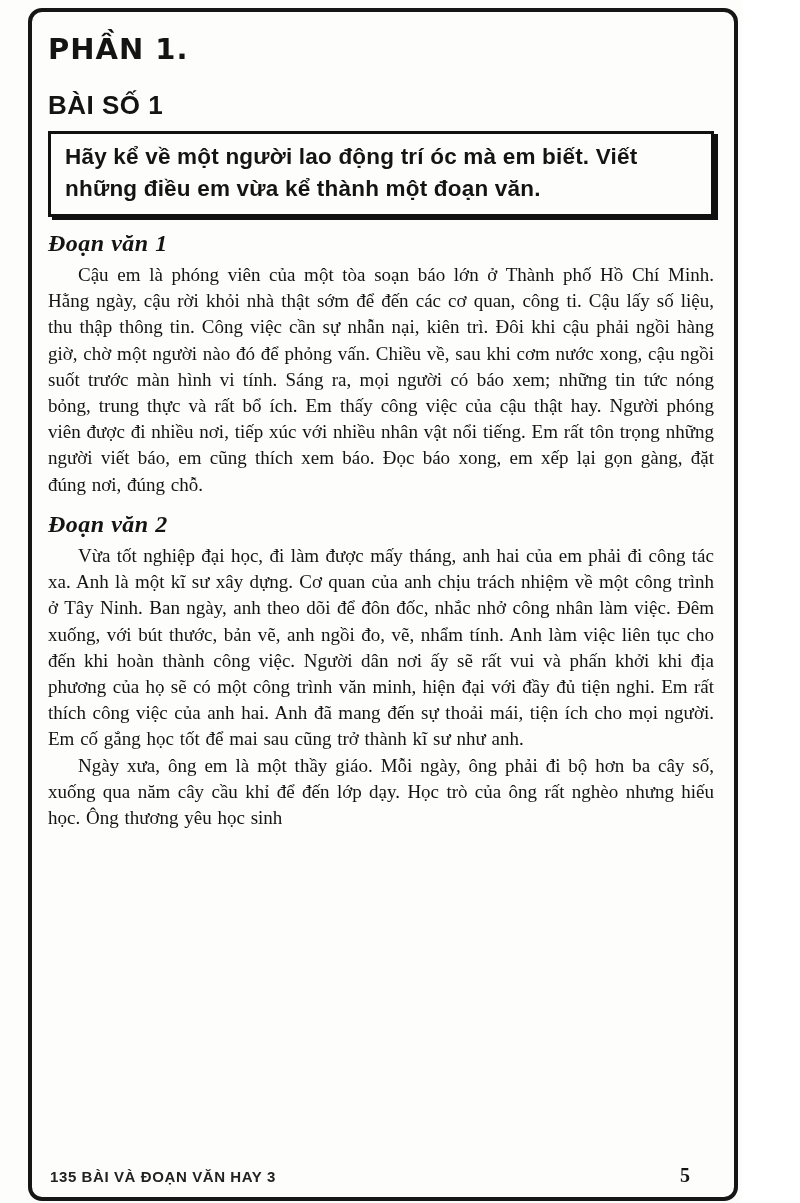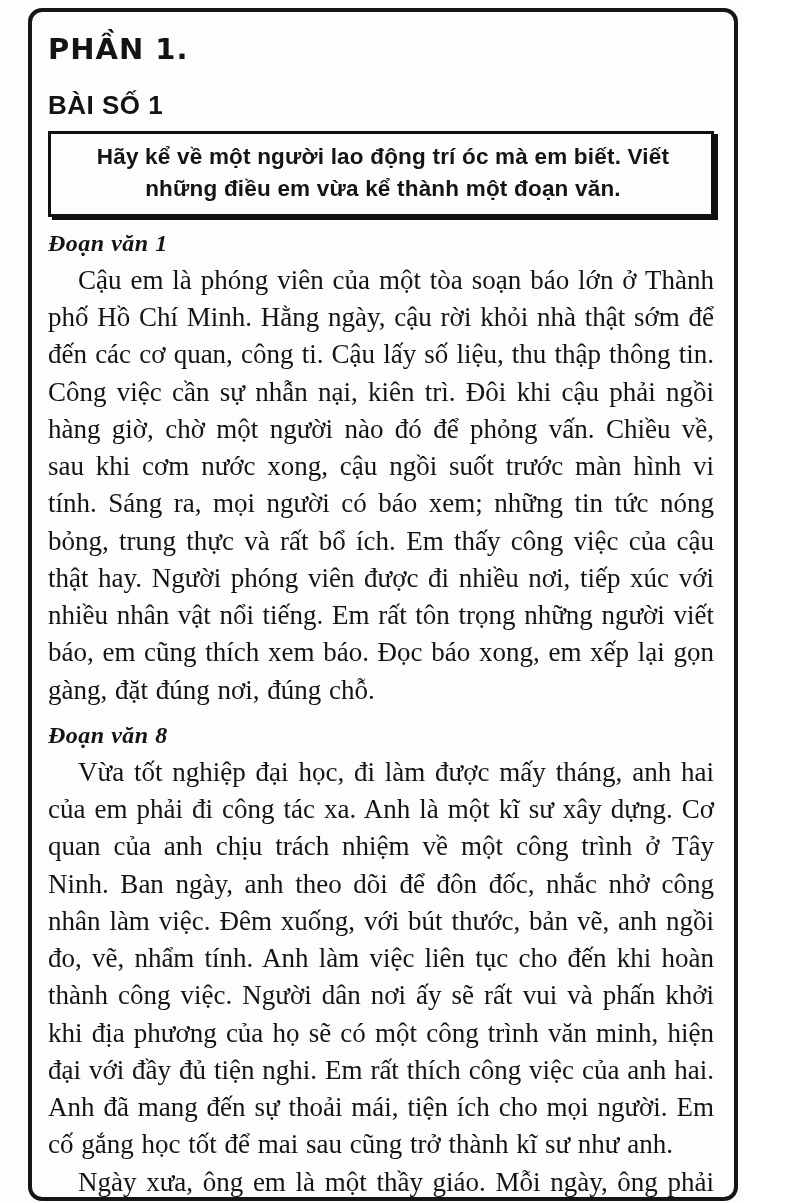--- a/index.html
+++ b/index.html
@@ -53,41 +53,40 @@
     font-weight: bold;
     font-size: 26px;
     letter-spacing: 0.5px;
   }
   .prompt-box {
     margin-top: 10px;
     border: 3px solid #111;
     box-shadow: 4px 3px 0 #111;
     padding: 7px 10px 9px 14px;
     background: #fdfdfb;
-    text-align: center;
   }
   .prompt-box p {
     font-family: "Liberation Sans", sans-serif;
     font-weight: bold;
     font-size: 22.5px;
     line-height: 1.42;
     letter-spacing: 0.2px;
   }
   .section-heading {
     text-align: left;
     font-family: "Liberation Serif", serif;
     font-weight: bold;
     font-style: italic;
     font-size: 24px;
     margin-top: 13px;
     margin-bottom: 5px;
     letter-spacing: 0.5px;
   }
   .body-paragraph {
-    font-size: 27px;
+    font-size: 19px;
     line-height: 1.38;
     text-align: justify;
     text-indent: 30px;
     word-spacing: 1px;
   }
   .footer {
     margin-top: auto;
     display: flex;
     justify-content: space-between;
     align-items: baseline;
@@ -123,21 +122,21 @@
     <div class="prompt-box">
       <p>Hãy kể về một người lao động trí óc mà em biết. Viết những điều em vừa kể thành một đoạn văn.</p>
     </div>
 
     <div>
       <div class="section-heading">Đoạn văn 1</div>
       <p class="body-paragraph">Cậu em là phóng viên của một tòa soạn báo lớn ở Thành phố Hồ Chí Minh. Hằng ngày, cậu rời khỏi nhà thật sớm để đến các cơ quan, công ti. Cậu lấy số liệu, thu thập thông tin. Công việc cần sự nhẫn nại, kiên trì. Đôi khi cậu phải ngồi hàng giờ, chờ một người nào đó để phỏng vấn. Chiều về, sau khi cơm nước xong, cậu ngồi suốt trước màn hình vi tính. Sáng ra, mọi người có báo xem; những tin tức nóng bỏng, trung thực và rất bổ ích. Em thấy công việc của cậu thật hay. Người phóng viên được đi nhiều nơi, tiếp xúc với nhiều nhân vật nổi tiếng. Em rất tôn trọng những người viết báo, em cũng thích xem báo. Đọc báo xong, em xếp lại gọn gàng, đặt đúng nơi, đúng chỗ.</p>
     </div>
 
     <div>
-      <div class="section-heading">Đoạn văn 8</div>
+      <div class="section-heading">Đoạn văn 2</div>
       <p class="body-paragraph">Vừa tốt nghiệp đại học, đi làm được mấy tháng, anh hai của em phải đi công tác xa. Anh là một kĩ sư xây dựng. Cơ quan của anh chịu trách nhiệm về một công trình ở Tây Ninh. Ban ngày, anh theo dõi để đôn đốc, nhắc nhở công nhân làm việc. Đêm xuống, với bút thước, bản vẽ, anh ngồi đo, vẽ, nhẩm tính. Anh làm việc liên tục cho đến khi hoàn thành công việc. Người dân nơi ấy sẽ rất vui và phấn khởi khi địa phương của họ sẽ có một công trình văn minh, hiện đại với đầy đủ tiện nghi. Em rất thích công việc của anh hai. Anh đã mang đến sự thoải mái, tiện ích cho mọi người. Em cố gắng học tốt để mai sau cũng trở thành kĩ sư như anh.</p>
     </div>
 
     <div>
       <p class="body-paragraph">Ngày xưa, ông em là một thầy giáo. Mỗi ngày, ông phải đi bộ hơn ba cây số, xuống qua năm cây cầu khỉ để đến lớp dạy. Học trò của ông rất nghèo nhưng hiếu học. Ông thương yêu học sinh</p>
     </div>
 
     <div class="footer">
       <span class="footer-book-title">135 BÀI VÀ ĐOẠN VĂN HAY 3</span>
       <span class="footer-page-number">5</span>

